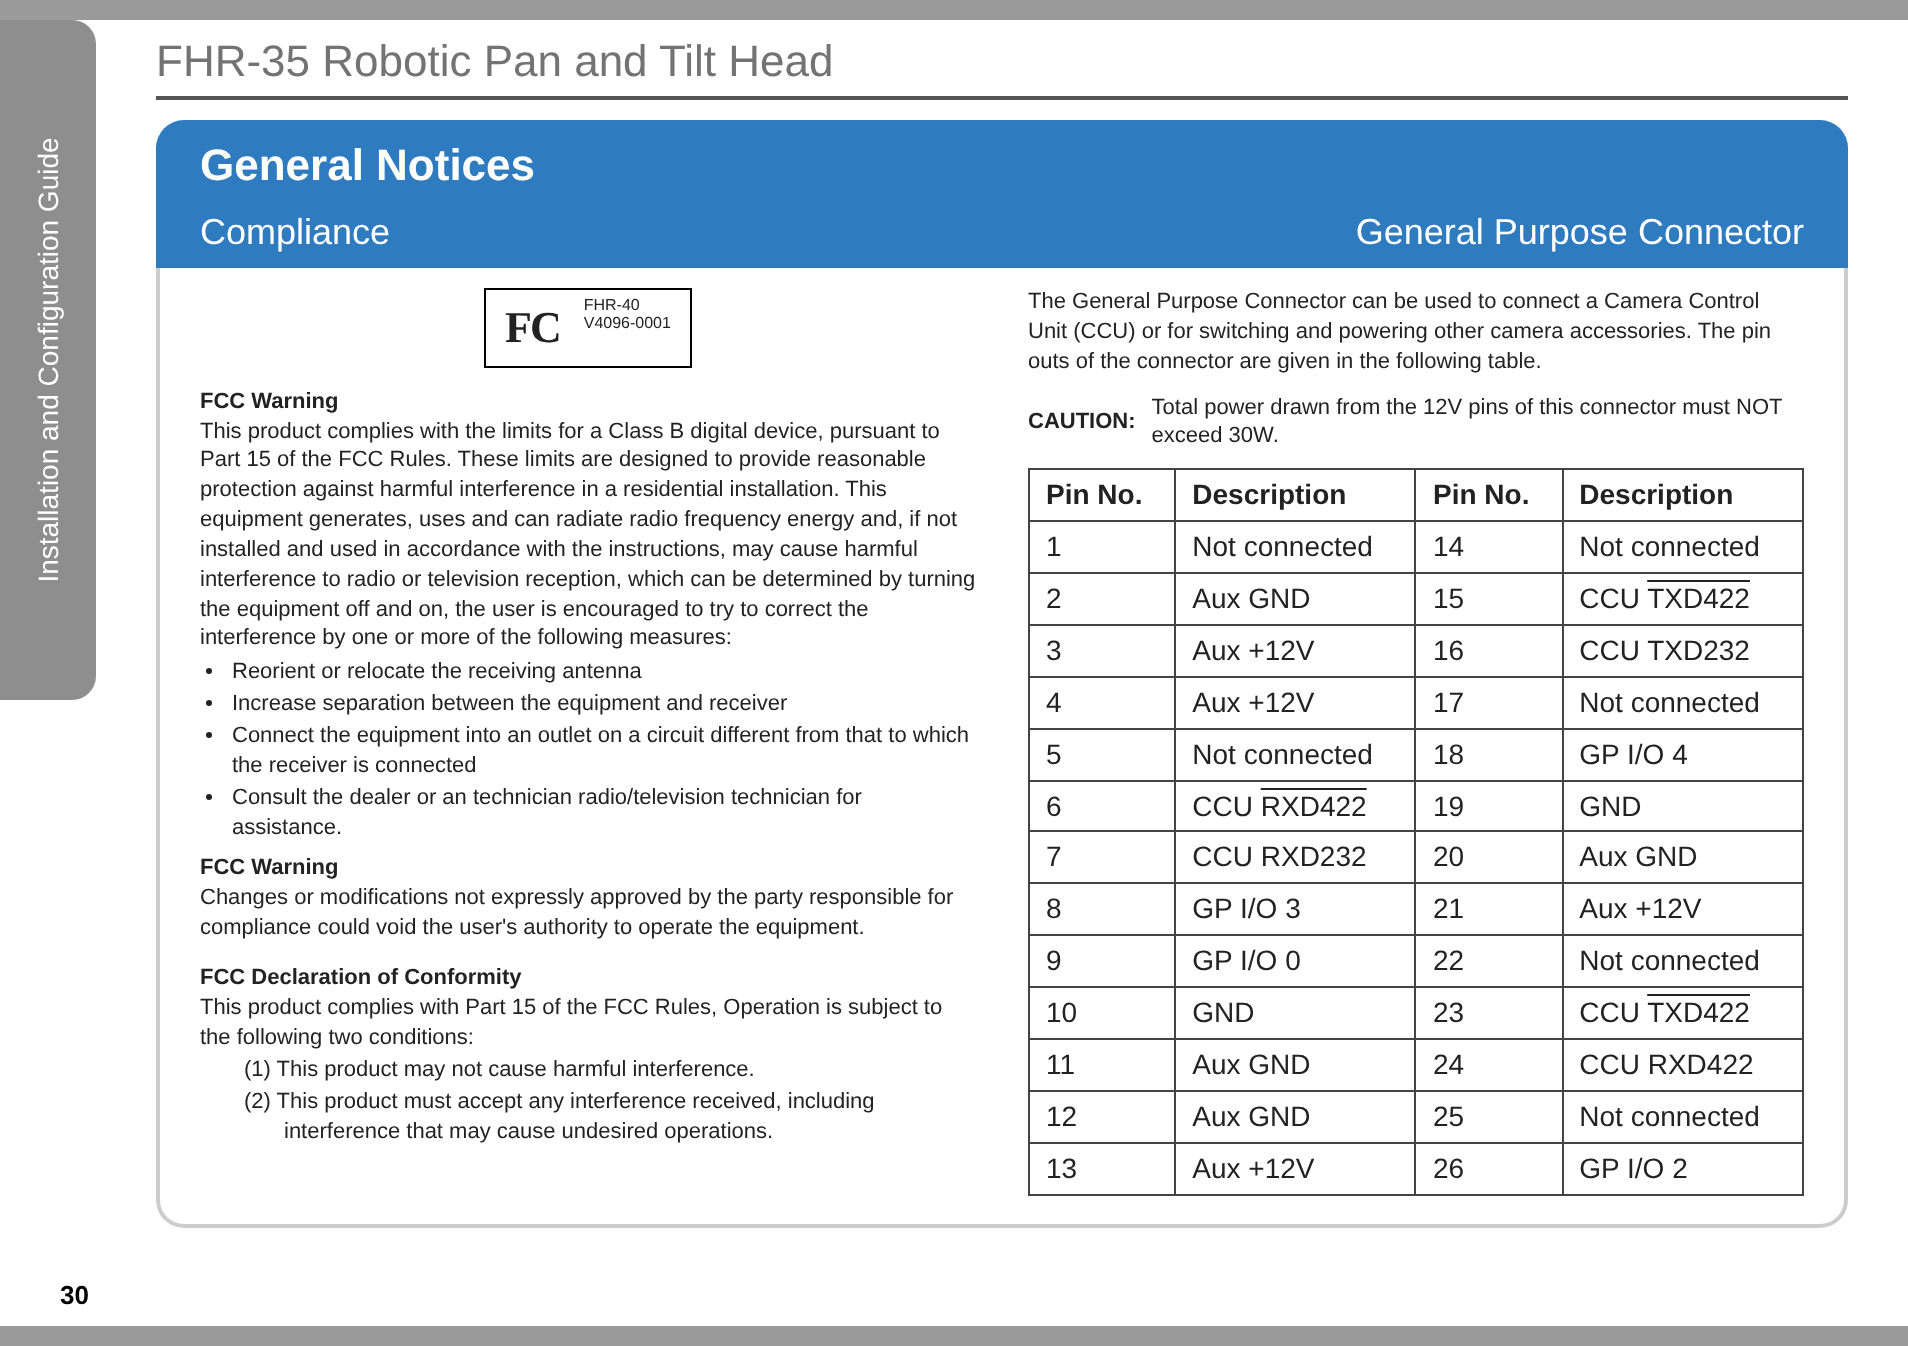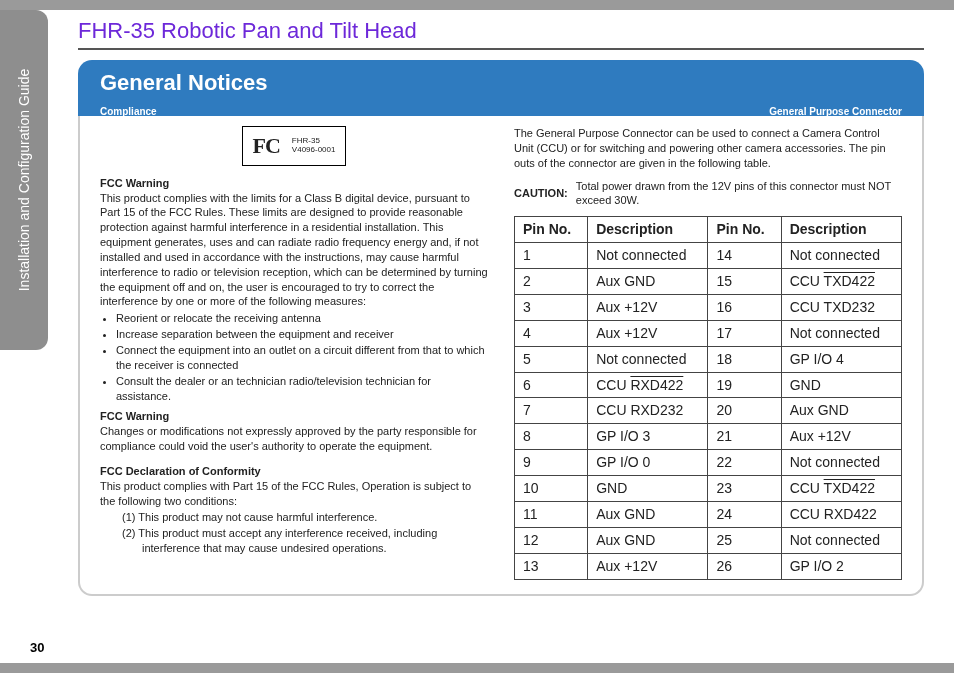--- a/index.html
+++ b/index.html
@@ -29,56 +29,56 @@
     color: #fff;
     font-size: 14px;
   }
   .page {
     position: absolute;
     left: 48px; right: 0; top: 10px; bottom: 10px;
     padding: 8px 30px 0 30px;
   }
   .doc-title {
     font-size: 22px;
-    color: #6d28d9;
+    color: #737373;
     font-weight: 400;
     border-bottom: 2px solid #555;
     padding-bottom: 4px;
     margin-bottom: 10px;
   }
   .blue-box {
     background: #2f7bbf;
     border-radius: 14px 14px 0 0;
     padding: 10px 22px 0 22px;
-    height: 56px;
+    height: 74px;
     position: relative;
     color: #fff;
   }
   .section-title { font-size: 22px; font-weight: bold; margin-bottom: 10px; }
-  .subhead-row { display: flex; justify-content: space-between; font-size: 10px; font-weight: bold; text-align: right; }
+  .subhead-row { display: flex; justify-content: space-between; font-size: 18px; font-weight: normal; text-align: right; }
   .content {
     background: #fff;
     border: 2px solid #ccc;
     border-top: none;
     border-radius: 0 0 14px 14px;
     margin-top: -4px;
     padding: 14px 20px 14px 20px;
     display: flex;
     gap: 26px;
     font-size: 11px;
     line-height: 1.35;
     color: #222;
   }
   .col-left { flex: 1; }
   .col-right { flex: 1; }
   .fcc-block { display: flex; align-items: center; justify-content: center; gap: 10px; margin-bottom: 10px; }
   .fcc-box {
     border: 1px solid #000;
     padding: 4px 10px;
-    display: flex; align-items: center; gap: 12px;
+    display: flex; align-items: flex-start; gap: 12px;
   }
   .fcc-logo { font-weight: bold; font-size: 22px; font-family: "Times New Roman", serif; letter-spacing: -1px; }
   .fcc-sub { font-size: 8px; line-height: 1.1; }
   .h4 { font-weight: bold; margin-top: 6px; }
   .bul { margin: 2px 0 6px 16px; }
   .bul li { margin-bottom: 1px; list-style: disc; }
   .num { margin: 2px 0 2px 22px; }
   .num li { margin-bottom: 1px; }
   .caution-row { display: flex; gap: 8px; margin: 8px 0; align-items: center; }
   .caution-row .lbl { font-weight: bold; }
@@ -108,21 +108,21 @@
     </div>
   </div>
 
   <div class="content">
 
     <div class="col-left">
       <div class="fcc-block">
         <div class="fcc-box">
           <div class="fcc-logo">FC</div>
           <div class="fcc-sub">
-            <div>FHR-35</div>
+            <div>FHR-40</div>
             <div>V4096-0001</div>
           </div>
         </div>
       </div>
 
       <div class="h4">FCC Warning</div>
       <div>This product complies with the limits for a Class B digital device, pursuant to Part 15 of the FCC Rules.  These limits are designed to provide reasonable protection against harmful interference in a residential installation. This equipment generates, uses and can radiate radio frequency energy and, if not installed and used in accordance with the instructions, may cause harmful interference to radio or television reception, which can be determined by turning the equipment off and on, the user is encouraged to try to correct the interference by one or more of the following measures:</div>
       <ul class="bul" id="bullets">
           <li>Reorient or relocate the receiving antenna</li>
           <li>Increase separation between the equipment and receiver</li>

